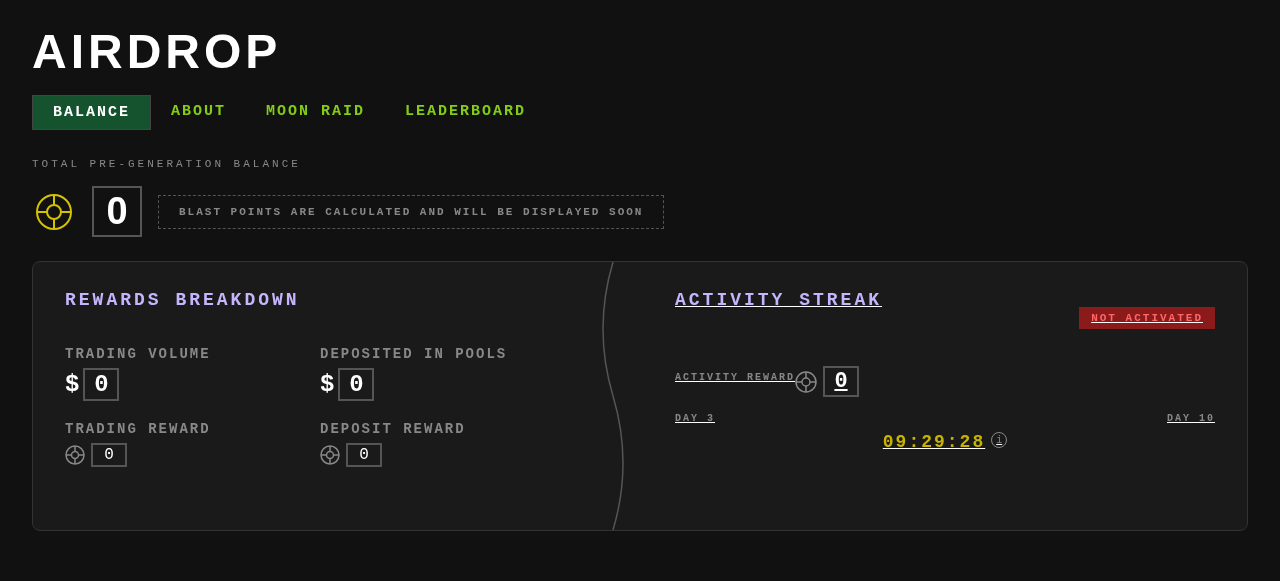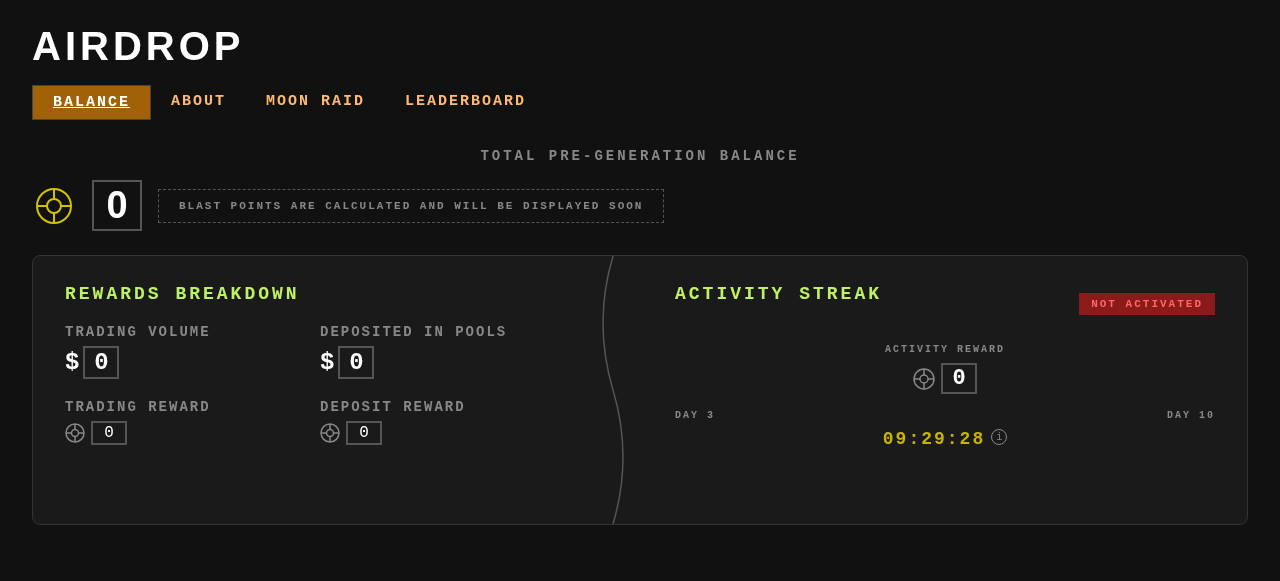--- a/index.html
+++ b/index.html
@@ -11,59 +11,57 @@
       width: 1280px;
       height: 581px;
       overflow: hidden;
     }
 
     .page-container {
       padding: 24px 32px 0 32px;
     }
 
     .app-title {
-      font-size: 40px;
+      font-size: 48px;
       font-weight: 700;
       letter-spacing: 4px;
       color: #ffffff;
       margin-bottom: 16px;
       font-family: 'Arial', sans-serif;
     }
 
     .nav-tabs {
       display: flex;
       gap: 0;
       margin-bottom: 28px;
       border-bottom: none;
     }
 
     .nav-tab {
       padding: 8px 20px;
       font-size: 15px;
       font-weight: 700;
       letter-spacing: 2px;
       cursor: pointer;
-      color: #fdba74;
+      color: #84cc16;
       text-transform: uppercase;
     }
 
     .nav-tab.active {
-      background: #a16207;
+      background: #14532d;
       color: #ffffff;
       border: 1px solid #444;
-      text-decoration: underline;
     }
 
     .section-label {
-      font-size: 14px;
+      font-size: 11px;
       letter-spacing: 3px;
       color: #888888;
       margin-bottom: 16px;
-      font-weight: 700;
-      text-align: center;
+      font-weight: 400;
     }
 
     .balance-row {
       display: flex;
       align-items: center;
       gap: 16px;
       margin-bottom: 24px;
     }
 
     .balance-icon {
@@ -121,28 +119,29 @@
       position: absolute;
       top: 0;
       left: 0;
       height: 100%;
       width: 100%;
     }
 
     .right-panel {
       flex: 1;
       padding: 28px 32px;
+      text-decoration: underline;
     }
 
     .panel-title {
       font-size: 18px;
       font-weight: 700;
       letter-spacing: 3px;
-      color: #bef264;
-      margin-bottom: 20px;
+      color: #c4b5fd;
+      margin-bottom: 36px;
     }
 
     .metrics-grid {
       display: grid;
       grid-template-columns: 1fr 1fr;
       gap: 20px 24px;
     }
 
     .metric-item {}
 
@@ -190,21 +189,21 @@
       color: #ff6666;
       font-size: 11px;
       font-weight: 700;
       letter-spacing: 2px;
       padding: 5px 12px;
       border: none;
     }
 
     .activity-reward-section {
       display: flex;
-      flex-direction: column;
+      flex-direction: row;
       align-items: center;
       margin-bottom: 16px;
     }
 
     .activity-reward-label {
       font-size: 10px;
       letter-spacing: 2px;
       color: #888888;
       margin-bottom: 8px;
       font-weight: 700;

